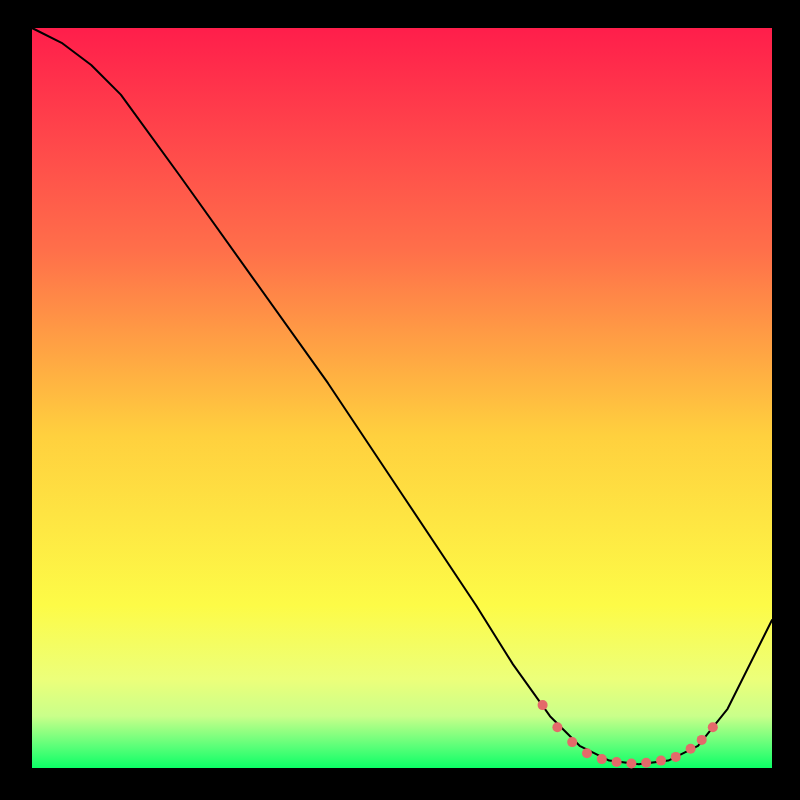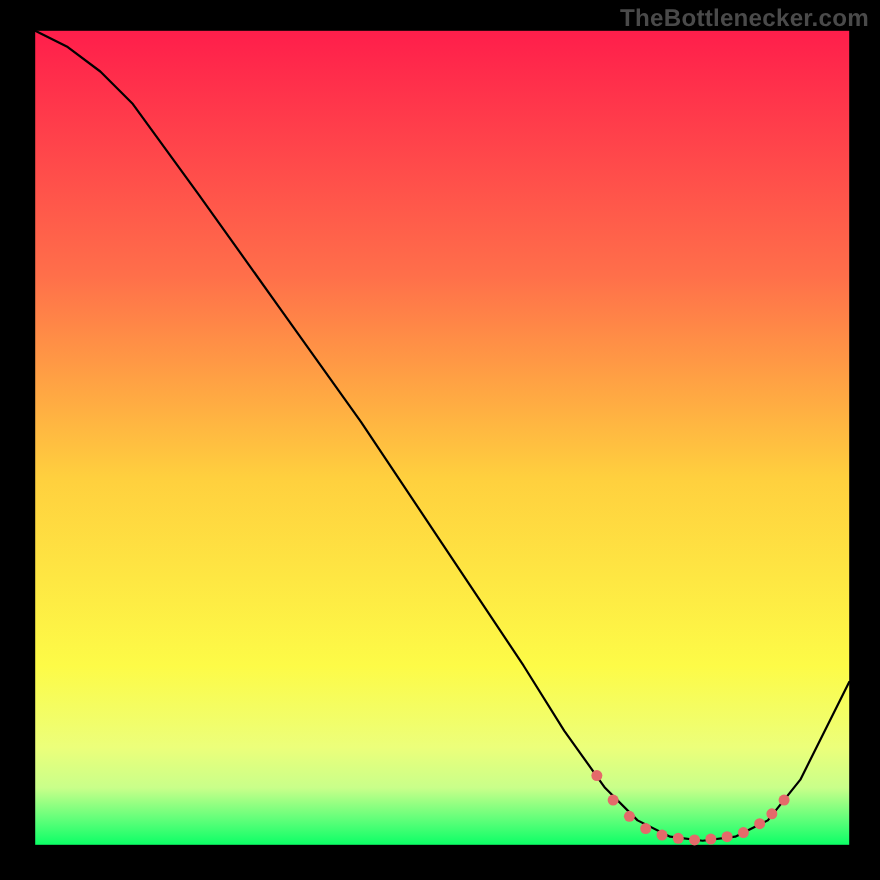--- a/index.html
+++ b/index.html
@@ -28,21 +28,20 @@
     z-index: 10;
   }
   svg {
     display: block;
   }
 </style>
 </head>
 <body>
 
 <div class="chart-wrap">
-  <div class="watermark">TheBottlenecker.com</div>
   <svg id="chart-svg" width="800" height="800" viewBox="0 0 800 800">
     <defs>
       <linearGradient id="bg-grad" x1="0" y1="0" x2="0" y2="1">
           <stop offset="0%" stop-color="#ff1e4b"></stop>
           <stop offset="30%" stop-color="#ff6f4a"></stop>
           <stop offset="55.00000000000001%" stop-color="#ffd03e"></stop>
           <stop offset="78%" stop-color="#fdfb47"></stop>
           <stop offset="88%" stop-color="#ecff7a"></stop>
           <stop offset="93%" stop-color="#c9ff8a"></stop>
           <stop offset="97%" stop-color="#5dff79"></stop>

